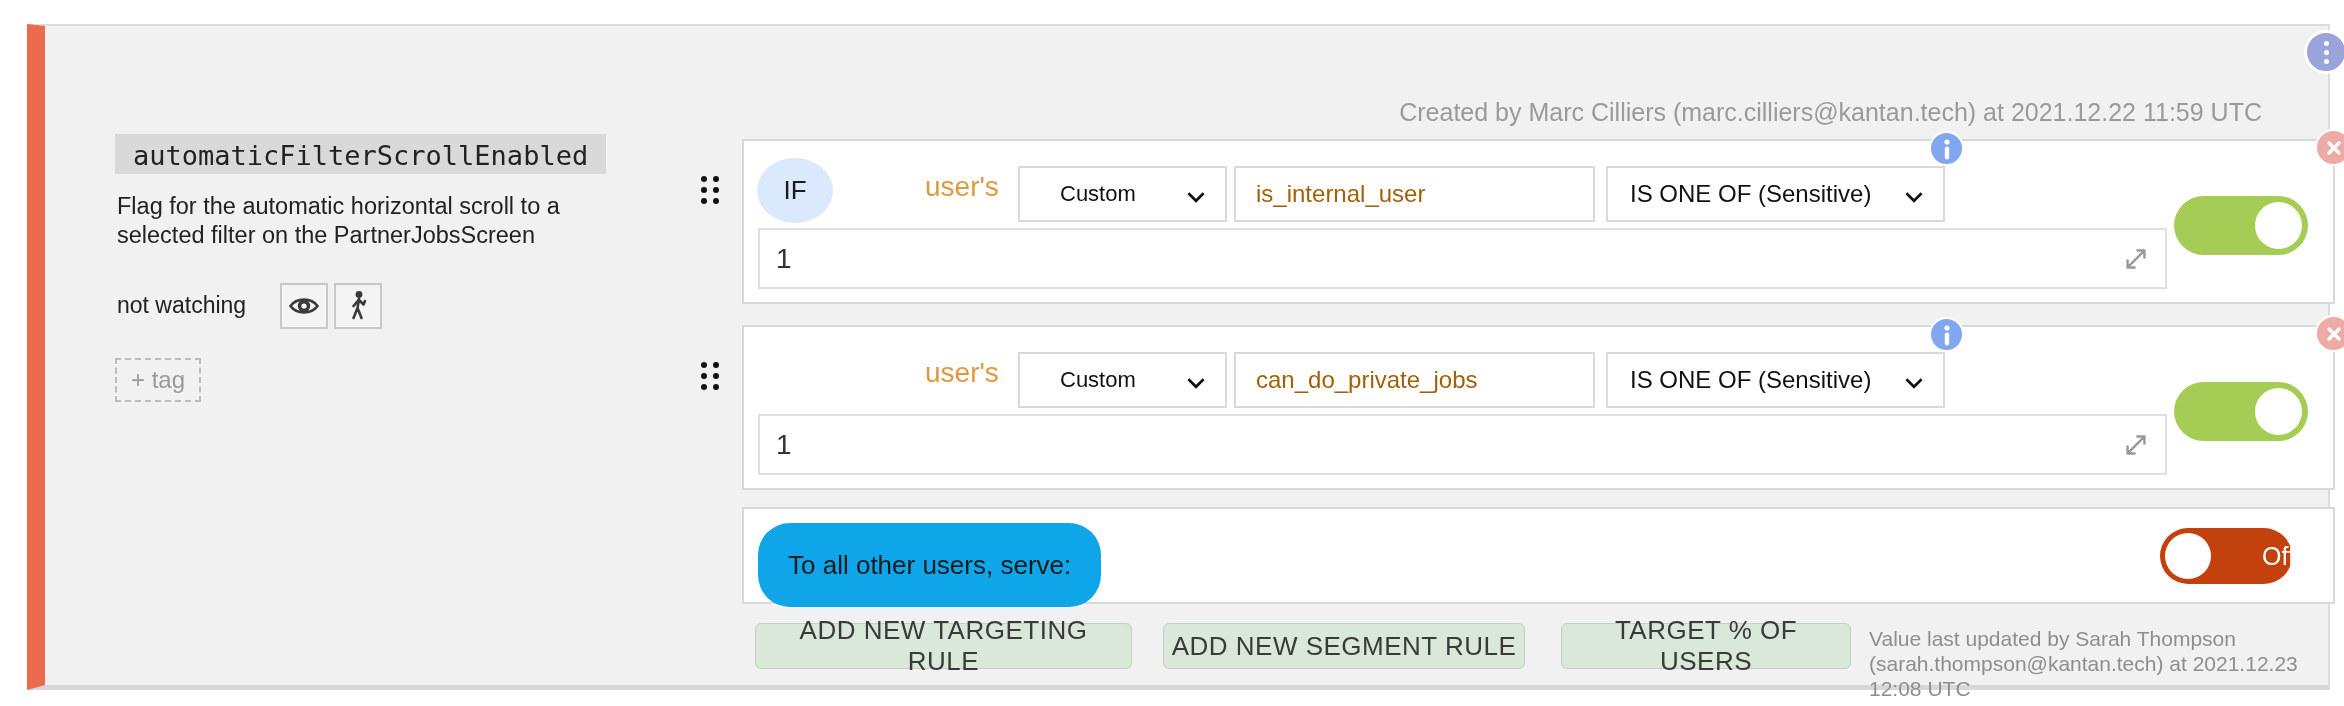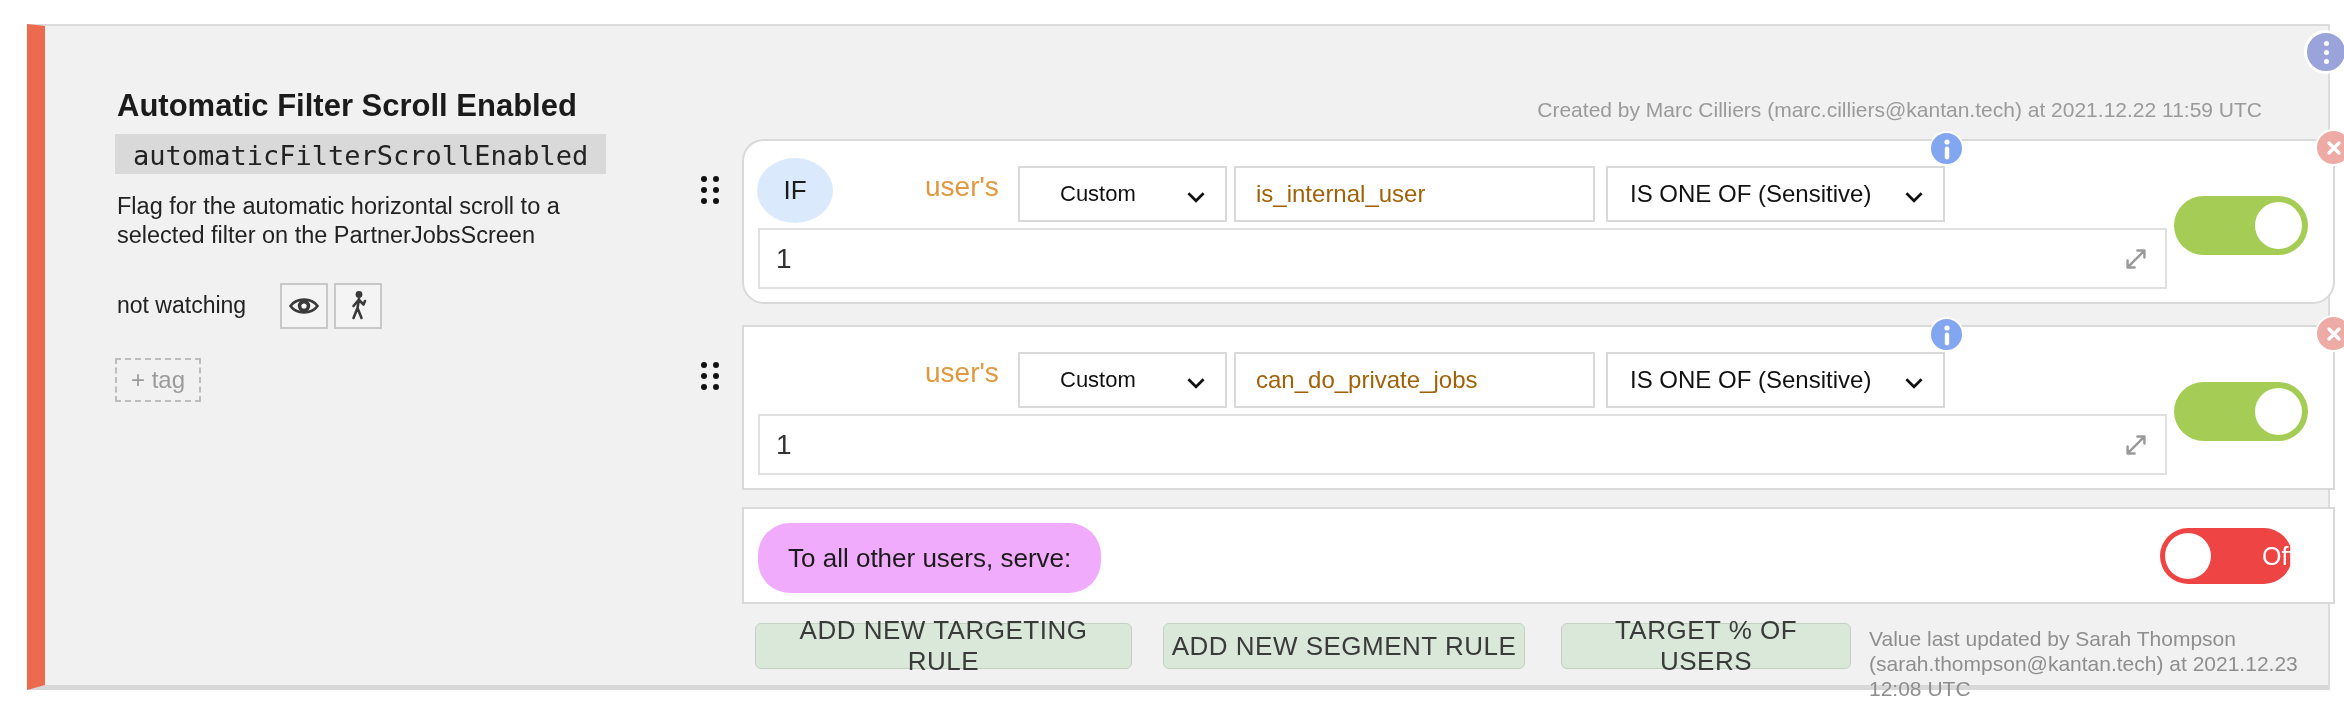--- a/index.html
+++ b/index.html
@@ -23,31 +23,31 @@
   .watch-label{position:absolute;left:72px;top:266px;font-size:23px;color:#222;}
   .icon-btn{
     position:absolute;width:48px;height:46px;box-sizing:border-box;border:2px solid #c8c8c8;
     background:#f4f4f4;display:flex;align-items:center;justify-content:center;cursor:pointer;
   }
   .tag-btn{
     position:absolute;left:70px;top:332px;width:86px;height:44px;box-sizing:border-box;
     border:2px dashed #bdbdbd;color:#9a9a9a;font-size:24px;display:flex;align-items:center;justify-content:center;
     background:transparent;cursor:pointer;
   }
-  .created-by{position:absolute;right:66px;top:72px;font-size:21px;color:#9a9a9a;white-space:nowrap;}
+  .created-by{position:absolute;right:66px;top:72px;font-size:25px;color:#9a9a9a;white-space:nowrap;}
   .updated-by{position:absolute;left:1824px;top:600px;width:445px;font-size:21px;line-height:25px;color:#8e8e8e;}
   
   .round-btn{position:absolute;border-radius:50%;border:3px solid #ffffff;box-sizing:content-box;
     display:flex;align-items:center;justify-content:center;cursor:pointer;}
   .menu-btn{left:2259px;top:4px;width:38px;height:38px;background:#9aa4da;}
   .menu-btn .dots{display:flex;flex-direction:column;gap:4px;}
   .menu-btn .dots i{width:5px;height:5px;border-radius:50%;background:#fff;}
   
   .rule-box{position:absolute;left:697px;width:1593px;box-sizing:border-box;background:#ffffff;border:2px solid #d9d9d9;}
-  .rule-1{top:113px;height:165px;border-radius:22px;}
+  .rule-1{top:113px;height:165px;}
   .rule-2{top:299px;height:165px;}
   .serve-box{top:481px;height:97px;}
   .drag-handle{position:absolute;left:656px;width:18px;height:28px;display:grid;
     grid-template-columns:6px 6px;grid-auto-rows:6px;column-gap:6px;row-gap:5px;cursor:grab;}
   .drag-handle i{background:#111;border-radius:50%;width:6px;height:6px;}
   .dh-1{top:150px;} .dh-2{top:336px;}
   .kw-pill{position:absolute;background:#dbe9fc;display:flex;align-items:center;justify-content:center;
     font-size:26px;color:#1b1b1b;}
   .pill-if{left:13px;top:17px;width:76px;height:65px;border-radius:50%;}
   .pill-elseif{left:13px;top:17px;width:130px;height:65px;border-radius:34px;}
@@ -76,45 +76,44 @@
   .rule-close{position:absolute;left:1571px;top:-12px;width:33px;height:33px;background:#eeaba6;
     border:2px solid #ffffff;border-radius:50%;box-sizing:content-box;
     display:flex;align-items:center;justify-content:center;cursor:pointer;}
   
   .toggle{position:absolute;border-radius:32px;cursor:pointer;}
   .toggle .knob{position:absolute;background:#fff;border-radius:50%;}
   .toggle .t-label{position:absolute;color:#fff;font-size:25px;margin-left:40px;}
   .toggle-on{left:1430px;top:55px;width:134px;height:59px;background:#a5cd55;}
   .toggle-on .knob{width:47px;height:47px;right:6px;top:6px;}
   .toggle-on .t-label{left:42px;top:0;line-height:59px;}
-  .toggle-off{left:1416px;top:19px;width:132px;height:56px;background:#ef4444;}
+  .toggle-off{left:1416px;top:19px;width:132px;height:56px;background:#c2410c;}
   .toggle-off .knob{width:46px;height:46px;left:5px;top:5px;}
   .toggle-off .t-label{left:62px;top:0;line-height:56px;}
   
-  .serve-pill{position:absolute;left:14px;top:14px;height:68px;border-radius:32px;background:#f0abfc;
-    display:flex;align-items:center;padding:1px 30px;font-size:26px;color:#1b1b1b;white-space:nowrap;}
+  .serve-pill{position:absolute;left:14px;top:14px;height:68px;border-radius:32px;background:#0ea5e9;
+    display:flex;align-items:center;padding:8px 30px;font-size:26px;color:#1b1b1b;white-space:nowrap;}
   
   .action-btn{
     position:absolute;top:597px;height:46px;box-sizing:border-box;background:#dae8da;
     border:1px solid #c3d1c3;border-radius:6px;color:#3a3a3a;font-size:26px;letter-spacing:0.5px;
     display:flex;align-items:center;justify-content:center;cursor:pointer;
     font-family:"Liberation Sans",sans-serif;
   }
   .ab-1{left:710px;width:377px;}
   .ab-2{left:1118px;width:362px;}
   .ab-3{left:1516px;width:290px;}
   svg{display:block;}
 </style>
 </head>
 <body>
 
 <div class="stage">
   <div class="card">
 
-    <div class="flag-title">Automatic Filter Scroll Enabled</div>
     <div class="flag-key">automaticFilterScrollEnabled</div>
     <div class="flag-desc">Flag for the automatic horizontal scroll to a selected filter on the PartnerJobsScreen</div>
     <div class="watch-label">not watching</div>
 
     <div class="icon-btn" style="left:235px;top:257px;">
       <span>
         <svg width="32" height="32" viewBox="0 0 32 32">
           <path d="M2.5 16 C8.5 7.5 23.5 7.5 29.5 16 C23.5 24.5 8.5 24.5 2.5 16 Z" fill="none" stroke="#3a3a3a" stroke-width="2.6"></path>
           <circle cx="16" cy="16" r="6.2" fill="#3a3a3a"></circle>
           <circle cx="16" cy="16" r="2.6" fill="#ffffff"></circle>

